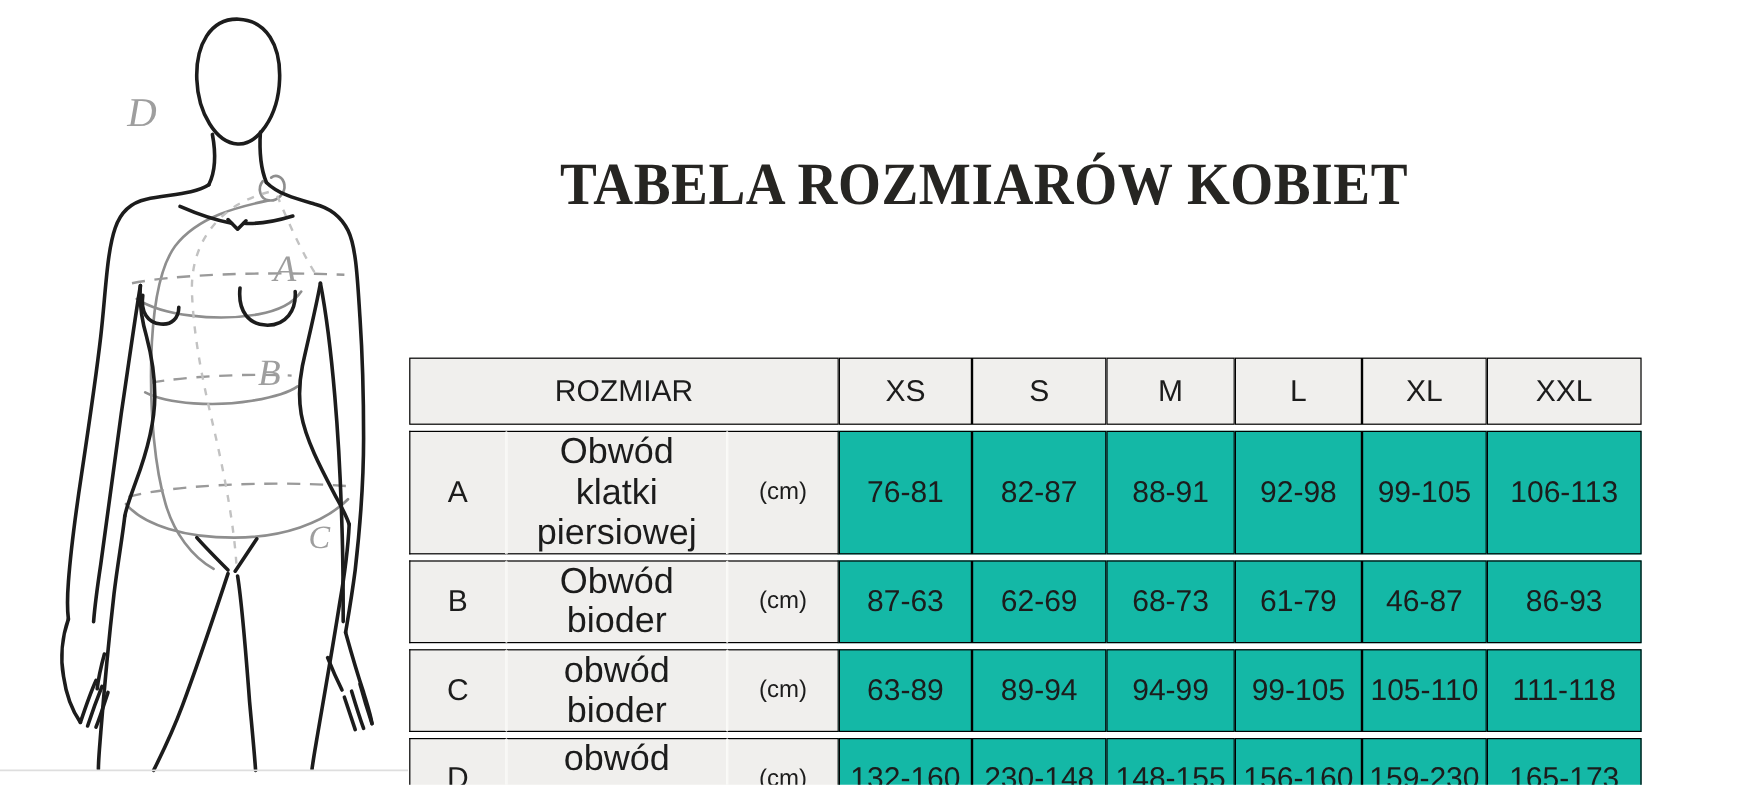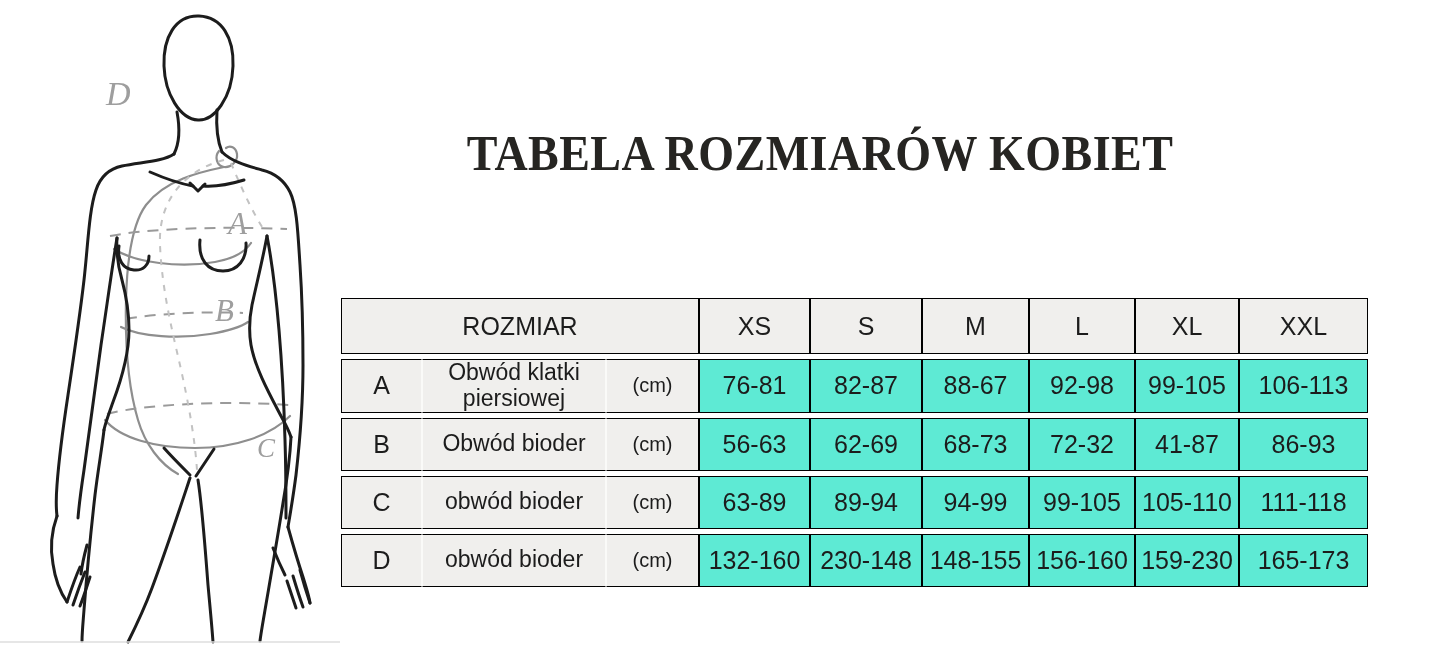--- a/index.html
+++ b/index.html
@@ -40,30 +40,30 @@
     table-layout:fixed;
   }
   .size-table td{
     box-sizing:border-box;
     border:1px solid #000000;
     text-align:center;
     vertical-align:middle;
     font-size:25px;
     color:#1c1c1c;
     padding:0;
-    background:#5eead4;
+    background:#14b8a6;
     overflow:hidden;
   }
   .size-table tr{height:53px;}
   .size-table tr.head-row{height:56px;}
   .size-table td.g{background:#f0efed;}
   .size-table td.c-letter{border-right-color:#fafaf8;}
   .size-table td.c-name{
     border-left-color:#fafaf8;border-right-color:#fafaf8;
-    font-size:23px;line-height:1.12;padding:0 8px;text-align:center;
+    font-size:30px;line-height:1.12;padding:0 8px;text-align:center;
   }
   .size-table td.c-cm{border-left-color:#fafaf8;font-size:20px;}
   .size-table td.head{font-size:25px;margin-top:32px;}
 </style>
 </head>
 <body>
 
 <div class="main-title">TABELA ROZMIARÓW KOBIET</div>
 
 <div class="figure-wrap">
@@ -154,35 +154,35 @@
       <td class="g head">XL</td>
       <td class="g head">XXL</td>
     </tr>
 
     <tr>
       <td class="g c-letter">A</td>
       <td class="g c-name">Obwód klatki piersiowej</td>
       <td class="g c-cm">(cm)</td>
       <td>76-81</td>
       <td>82-87</td>
-      <td>88-67</td>
+      <td>88-91</td>
       <td>92-98</td>
       <td>99-105</td>
       <td>106-113</td>
     </tr>
 
     <tr>
       <td class="g c-letter">B</td>
       <td class="g c-name">Obwód bioder</td>
       <td class="g c-cm">(cm)</td>
-      <td>56-63</td>
+      <td>87-63</td>
       <td>62-69</td>
       <td>68-73</td>
-      <td>72-32</td>
-      <td>41-87</td>
+      <td>61-79</td>
+      <td>46-87</td>
       <td>86-93</td>
     </tr>
 
     <tr>
       <td class="g c-letter">C</td>
       <td class="g c-name">obwód bioder</td>
       <td class="g c-cm">(cm)</td>
       <td>63-89</td>
       <td>89-94</td>
       <td>94-99</td>

